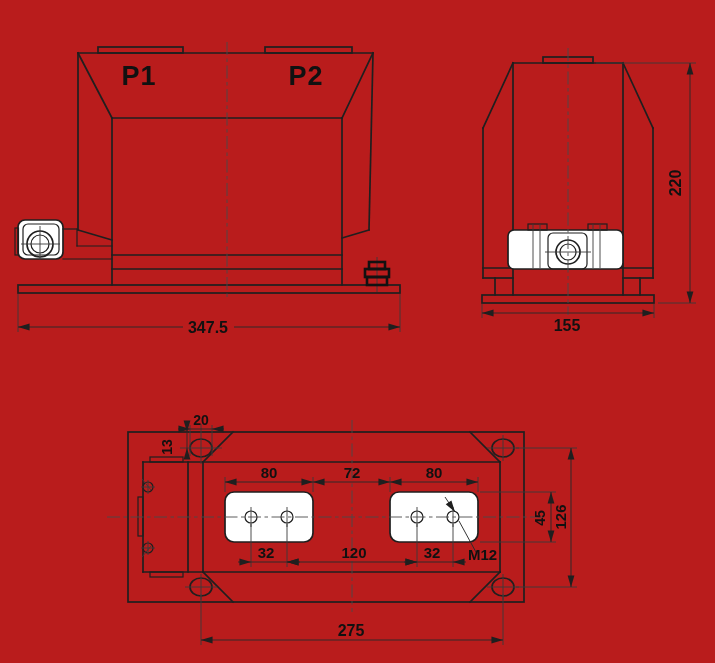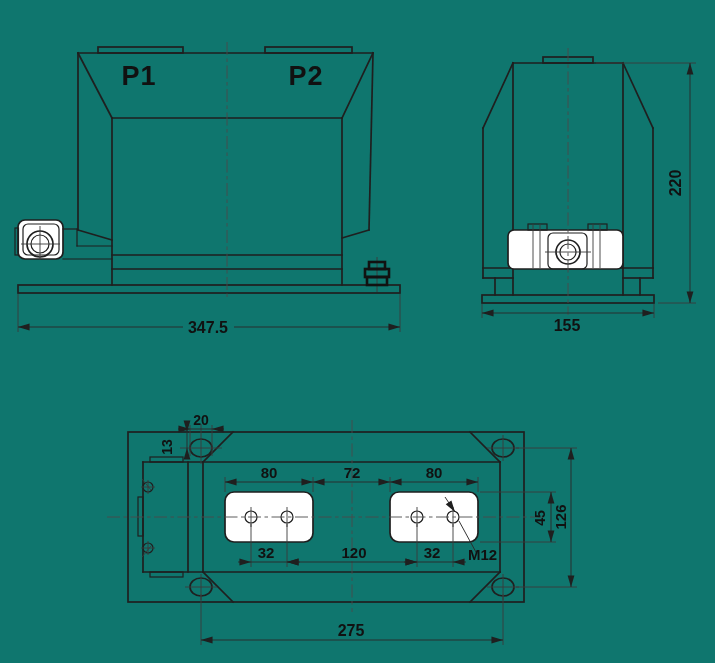--- a/index.html
+++ b/index.html
@@ -1,17 +1,17 @@
 <!DOCTYPE html>
 <html><head>
 <meta charset="utf-8">
 <style>
   html,body{margin:0;padding:0;background:#ffffff;}
   #canvas{
-    position:relative;width:715px;height:663px;background:#0f766e;
+    position:relative;width:715px;height:663px;background:#b91c1c;
     font-family:"Liberation Sans", sans-serif;
     overflow:hidden;
   }
   svg{display:block}
   .obj{fill:none;stroke:#1f1f1f;stroke-width:1.7;stroke-linecap:square;stroke-linejoin:miter;}
   .obj2{fill:none;stroke:#1f1f1f;stroke-width:1.2;stroke-linecap:square;}
   .bold{fill:none;stroke:#111;stroke-width:2.6;stroke-linecap:square;}
   .white{fill:#ffffff;}
   .thin{fill:none;stroke:#3a3a3a;stroke-width:0.9;stroke-linecap:butt;}
   .cl{fill:none;stroke:#4a4a4a;stroke-width:0.9;stroke-dasharray:13 3.5 3.5 3.5;}

